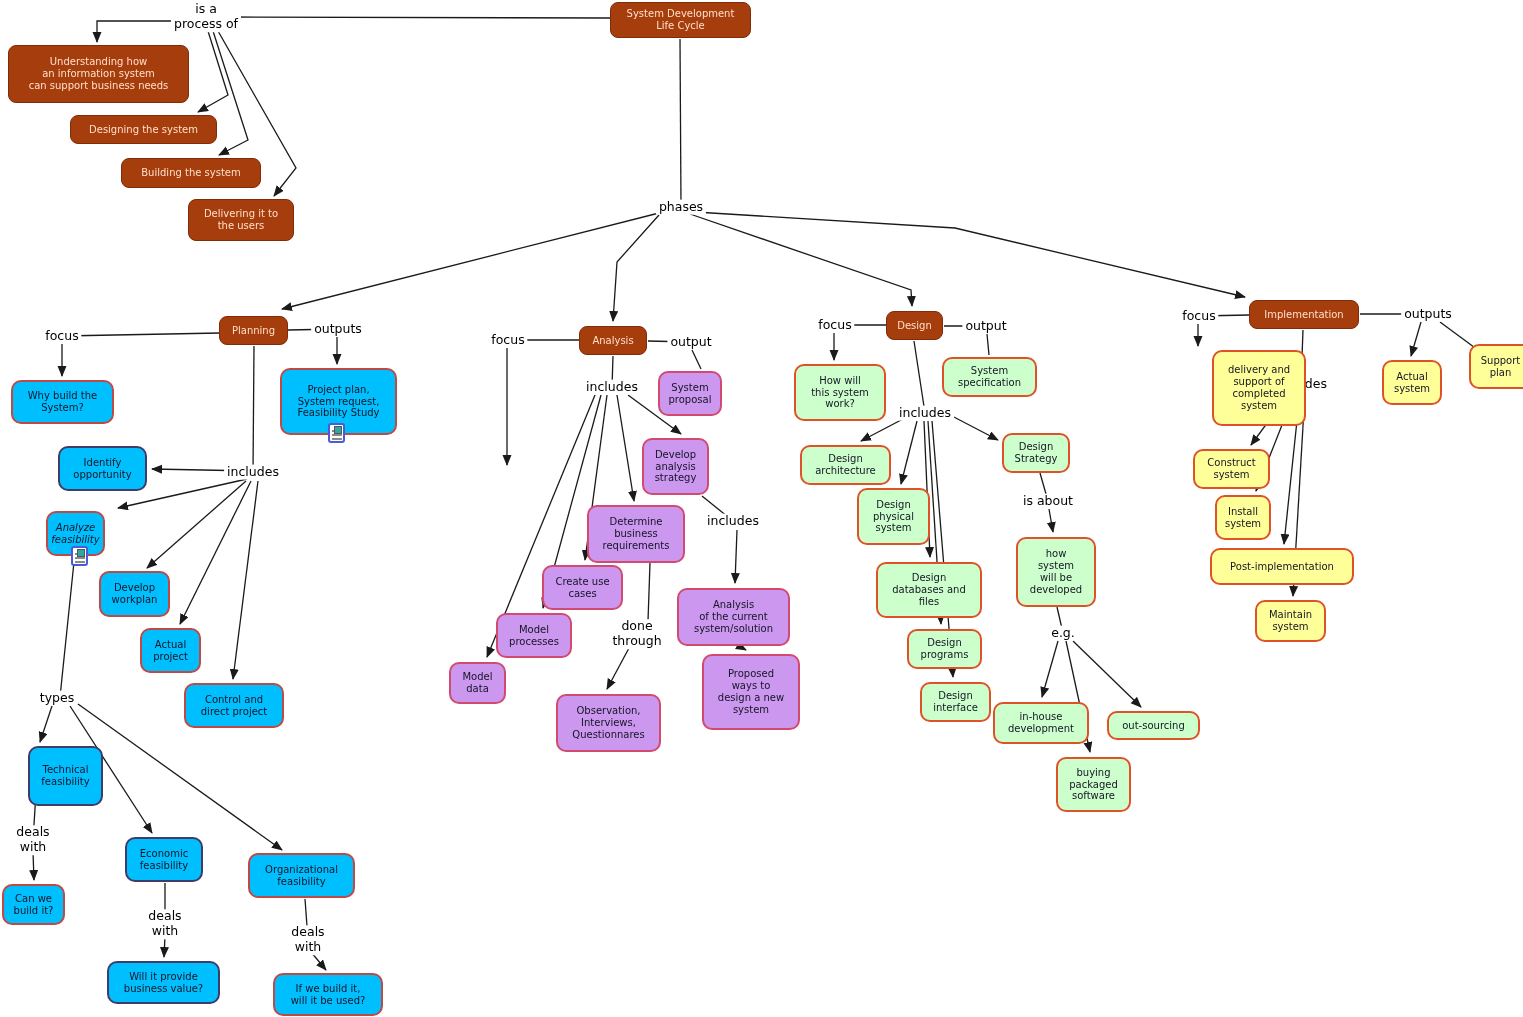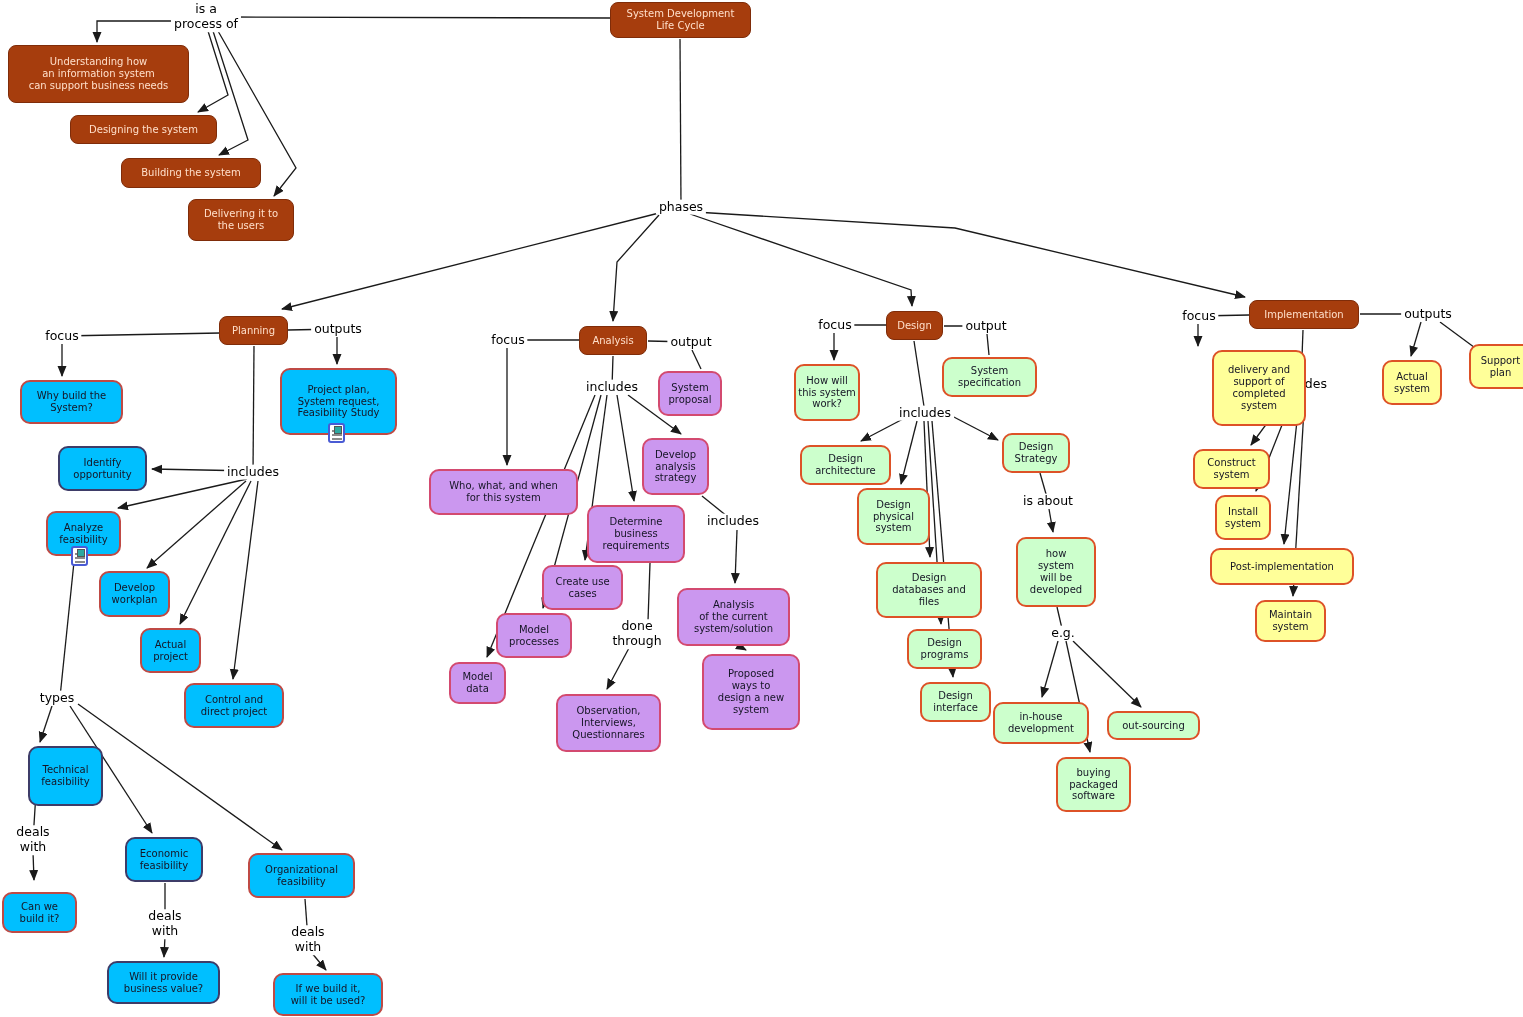--- a/index.html
+++ b/index.html
@@ -150,63 +150,61 @@
 an information system
 can support business needs</div>
     <div class="node brown" style="left: 70px; top: 115px; width: 147px; height: 29px;">Designing the system</div>
     <div class="node brown" style="left: 121px; top: 158px; width: 140px; height: 30px;">Building the system</div>
     <div class="node brown" style="left: 188px; top: 199px; width: 106px; height: 42px;">Delivering it to
 the users</div>
     <div class="node brown" style="left: 219px; top: 316px; width: 69px; height: 29px;">Planning</div>
     <div class="node brown" style="left: 579px; top: 326px; width: 68px; height: 29px;">Analysis</div>
     <div class="node brown" style="left: 886px; top: 311px; width: 57px; height: 29px;">Design</div>
     <div class="node brown" style="left: 1249px; top: 300px; width: 110px; height: 29px;">Implementation</div>
-    <div class="node blue b-red" style="left: 11px; top: 380px; width: 103px; height: 44px; margin-left: 9px;">Why build the
+    <div class="node blue b-red" style="left: 11px; top: 380px; width: 103px; height: 44px;">Why build the
 System?</div>
     <div class="node blue b-red" style="left: 280px; top: 368px; width: 117px; height: 67px;">Project plan,
 System request,
 Feasibility Study</div>
     <div class="res-icon" style="left: 328px; top: 423px;">
       <div class="ln" style="top: 5px; width: 5px;"></div>
       <div class="ln" style="top: 9px; width: 10px;"></div>
       <div class="ln" style="top: 13px; width: 10px;"></div>
       <div class="pic"></div>
     </div>
     <div class="node blue b-navy" style="left: 58px; top: 446px; width: 89px; height: 45px;">Identify
 opportunity</div>
-    <div class="node blue b-red" style="left: 46px; top: 511px; width: 75px; height: 45px;">Analyze
+    <div class="node blue b-red" style="left: 46px; top: 511px; width: 59px; height: 45px; font-style: italic;">Analyze
 feasibility</div>
     <div class="res-icon" style="left: 71px; top: 546px;">
       <div class="ln" style="top: 5px; width: 5px;"></div>
       <div class="ln" style="top: 9px; width: 10px;"></div>
       <div class="ln" style="top: 13px; width: 10px;"></div>
       <div class="pic"></div>
     </div>
     <div class="node blue b-red" style="left: 99px; top: 571px; width: 71px; height: 46px;">Develop
 workplan</div>
     <div class="node blue b-red" style="left: 140px; top: 628px; width: 61px; height: 45px;">Actual
 project</div>
     <div class="node blue b-red" style="left: 184px; top: 683px; width: 100px; height: 45px;">Control and
 direct project</div>
     <div class="node blue b-navy" style="left: 0px; top: 746px; width: 75px; height: 60px; margin-left: 28px;">Technical
 feasibility</div>
-    <div class="node blue b-red" style="left: 2px; top: 884px; width: 75px; height: 41px; margin-top: 8px;">Can we
+    <div class="node blue b-red" style="left: 2px; top: 884px; width: 63px; height: 41px;">Can we
 build it?</div>
     <div class="node blue b-navy" style="left: 125px; top: 837px; width: 78px; height: 45px;">Economic
 feasibility</div>
     <div class="node blue b-navy" style="left: 107px; top: 961px; width: 113px; height: 43px;">Will it provide
 business value?</div>
     <div class="node blue b-red" style="left: 248px; top: 853px; width: 107px; height: 45px;">Organizational
 feasibility</div>
     <div class="node blue b-red" style="left: 273px; top: 973px; width: 110px; height: 43px;">If we build it,
 will it be used?</div>
     <div class="node purple b-crimson" style="left: 658px; top: 371px; width: 64px; height: 45px;">System
 proposal</div>
-    <div class="node purple b-crimson" style="left: 429px; top: 469px; width: 149px; height: 46px;">Who, what, and when
-for this system</div>
     <div class="node purple b-crimson" style="left: 642px; top: 438px; width: 67px; height: 57px;">Develop
 analysis
 strategy</div>
     <div class="node purple b-crimson" style="left: 587px; top: 505px; width: 98px; height: 58px;">Determine
 business
 requirements</div>
     <div class="node purple b-crimson" style="left: 542px; top: 565px; width: 81px; height: 45px;">Create use
 cases</div>
     <div class="node purple b-crimson" style="left: 496px; top: 613px; width: 76px; height: 45px;">Model
 processes</div>
@@ -215,21 +213,21 @@
     <div class="node purple b-crimson" style="left: 677px; top: 588px; width: 113px; height: 58px;">Analysis
 of the current
 system/solution</div>
     <div class="node purple b-crimson" style="left: 702px; top: 654px; width: 98px; height: 76px;">Proposed
 ways to
 design a new
 system</div>
     <div class="node purple b-crimson" style="left: 556px; top: 694px; width: 105px; height: 58px;">Observation,
 Interviews,
 Questionnares</div>
-    <div class="node green b-orange" style="left: 794px; top: 364px; width: 66px; height: 57px;">How will
+    <div class="node green b-orange" style="left: 794px; top: 364px; width: 92px; height: 57px;">How will
 this system
 work?</div>
     <div class="node green b-orange" style="left: 942px; top: 357px; width: 95px; height: 40px;">System
 specification</div>
     <div class="node green b-orange" style="left: 800px; top: 445px; width: 91px; height: 40px;">Design
 architecture</div>
     <div class="node green b-orange" style="left: 857px; top: 488px; width: 73px; height: 57px;">Design
 physical
 system</div>
     <div class="node green b-orange" style="left: 1002px; top: 433px; width: 68px; height: 40px;">Design

